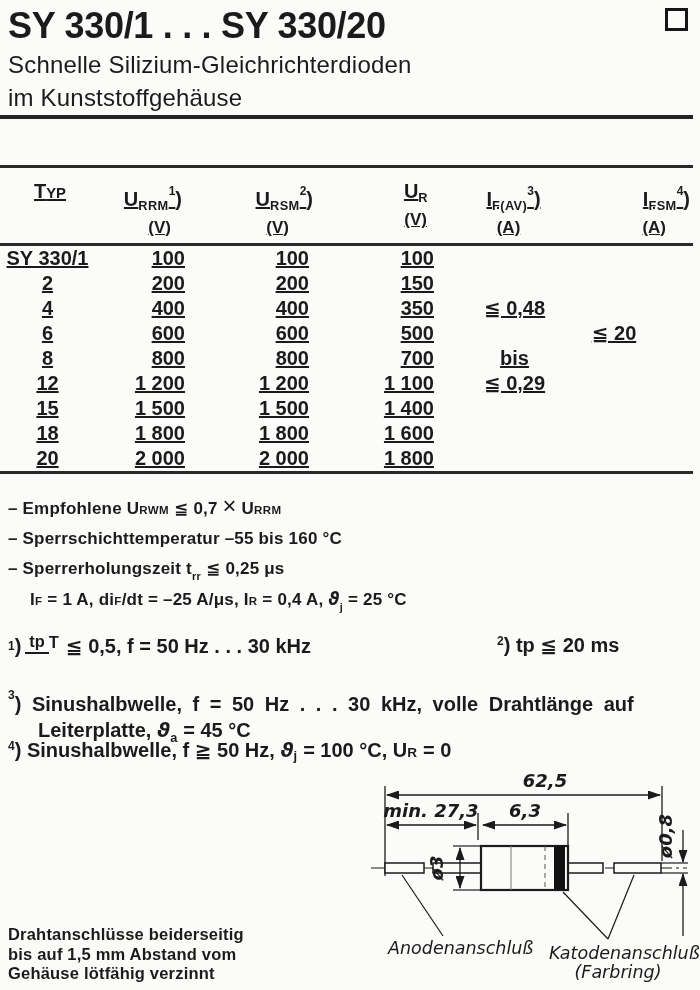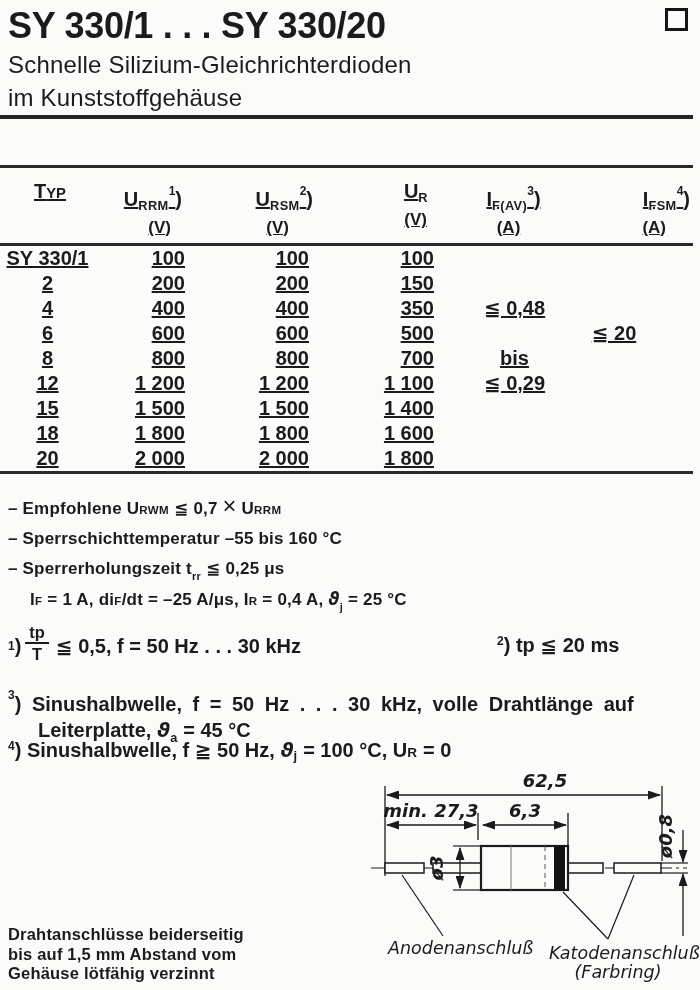--- a/index.html
+++ b/index.html
@@ -37,21 +37,21 @@
   td.c4{text-align:center;padding-left:26px;margin-top:21px;}
   td.c5{text-align:center;padding-right:30px;}
   
   .seg-sub{font-size:64%;vertical-align:-20%;letter-spacing:.4px;}
   .seg-sup{font-size:60%;vertical-align:48%;}
   .seg-sc{font-size:68%;letter-spacing:.4px;}
   .seg-sc2{font-size:74%;}
   .seg-i{font-style:italic;font-family:"DejaVu Sans",sans-serif;}
   .seg-x{font-size:140%;font-weight:400;line-height:1;}
   .seg-b{font-weight:700;}
-  .frac{display:inline-flex;flex-direction:column;text-align:center;vertical-align:middle;
+  .frac{display:inline-flex;flex-direction:row;text-align:center;vertical-align:middle;
         margin:0 7px 6px 4px;line-height:1.1;font-size:82%;}
   .fnum{border-bottom:2.5px solid #1b1b1b;padding:0 4px 1px 4px;display:block;}
   .fden{display:block;padding-top:1px;}
   
   .notes{position:absolute;left:8px;top:494px;width:685px;}
   .note-line{font-size:17px;font-weight:700;letter-spacing:.2px;height:30px;line-height:30px;}
   .note-line.indent{padding-left:22px;height:32px;}
   .fn-row{position:absolute;left:8px;top:620px;width:685px;height:52px;display:flex;align-items:center;
           font-size:20px;font-weight:700;}
   .fn2{position:absolute;left:497px;top:633px;font-size:20px;font-weight:700;}

